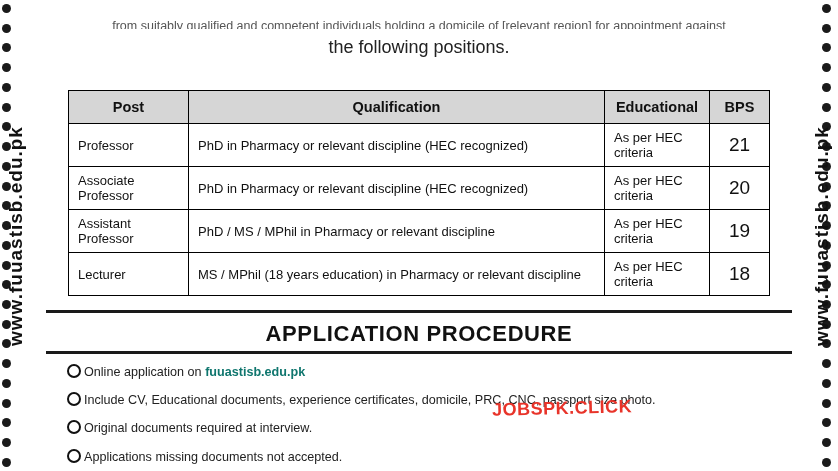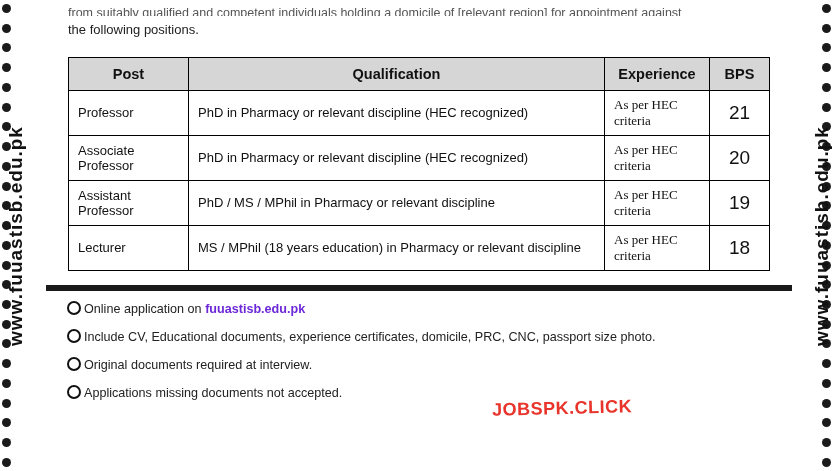--- a/index.html
+++ b/index.html
@@ -49,28 +49,29 @@
     right:16px;top:50%;
     transform:translate(50%,-50%) rotate(-90deg);
     transform-origin:center center;
   }
   .content{
     position:absolute;
     left:46px;right:46px;top:0;bottom:0;
   }
   .intro{
     font-size:12.5px;color:#2b2b2b;line-height:1.45;
-    padding:4px 22px;
+    padding:17px 22px;
+    text-align:center;
   }
   .intro .line1{
     height:12px;overflow:hidden;color:#555;
     font-size:12.5px;
     white-space:nowrap;
   }
-  .intro .line2{margin-top:5px;font-size:13px;color:#222;}
+  .intro .line2{margin-top:5px;font-size:18px;color:#222;}
 
   table.jobs{
     border-collapse:collapse;
     width:702px;
     margin:13px auto 0 auto;
     table-layout:fixed;
   }
   table.jobs th, table.jobs td{
     border:1px solid #000;
     padding:6px 9px;
@@ -80,21 +81,21 @@
   }
   table.jobs th{
     background:#d6d6d6;
     font-weight:bold;
     text-align:center;
     font-size:14.5px;
     padding:8px 6px;
   }
   table.jobs td.post{width:120px;}
   table.jobs td.qual{}
-  table.jobs td.exp{width:105px;font-family:Liberation Serif, serif;}
+  table.jobs td.exp{width:105px;}
   table.jobs td.bps{width:60px;text-align:center;font-size:19px;}
   col.c-post{width:120px;}
   col.c-qual{width:auto;}
   col.c-exp{width:105px;}
   col.c-bps{width:60px;}
 
   .divider{
     margin:14px 0 0 0;
     border-top:3px solid #1a1a1a;
   }
@@ -133,21 +134,21 @@
     border:2.5px solid #111;
     border-radius:50%;
   }
   .bullet .txt{
     font-size:12.6px;
     color:#222;
     line-height:1.45;
     text-align:justify;
     flex:1 1 auto;
   }
-  .bullet .txt b{font-weight:bold;color:#6d28d9;}
+  .bullet .txt b{font-weight:bold;color:#0f766e;}
   .stamp{
     position:absolute;
     right:160px;
     bottom:52px;
     color:#e8342a;
     font-weight:bold;
     font-size:18px;
     letter-spacing:0.5px;
     transform:rotate(-1.5deg);
     font-family:"Liberation Sans", sans-serif;
@@ -229,21 +230,21 @@
       <colgroup>
         <col class="c-post">
           <col class="c-qual">
           <col class="c-exp">
           <col class="c-bps">
       </colgroup>
       <thead>
         <tr>
           <th>Post</th>
           <th>Qualification</th>
-          <th>Experience</th>
+          <th>Educational</th>
           <th>BPS</th>
         </tr>
       </thead>
       <tbody>
         <tr>
           <td class="post">Professor</td>
           <td class="qual">PhD in Pharmacy or relevant discipline (HEC recognized)</td>
           <td class="exp">As per HEC criteria</td>
           <td class="bps">21</td>
         </tr>
@@ -262,20 +263,21 @@
         <tr>
           <td class="post">Lecturer</td>
           <td class="qual">MS / MPhil (18 years education) in Pharmacy or relevant discipline</td>
           <td class="exp">As per HEC criteria</td>
           <td class="bps">18</td>
         </tr>
       </tbody>
     </table>
 
     <div class="divider"></div>
+    <div class="proc-title">APPLICATION PROCEDURE</div>
     <div class="divider2"></div>
 
     <div class="bullets">
 
       <div class="bullet">
         <div class="mark"><span class="ring"></span></div>
         <div class="txt">
           <span>Online application on </span><b>fuuastisb.edu.pk</b>
         </div>
       </div>

